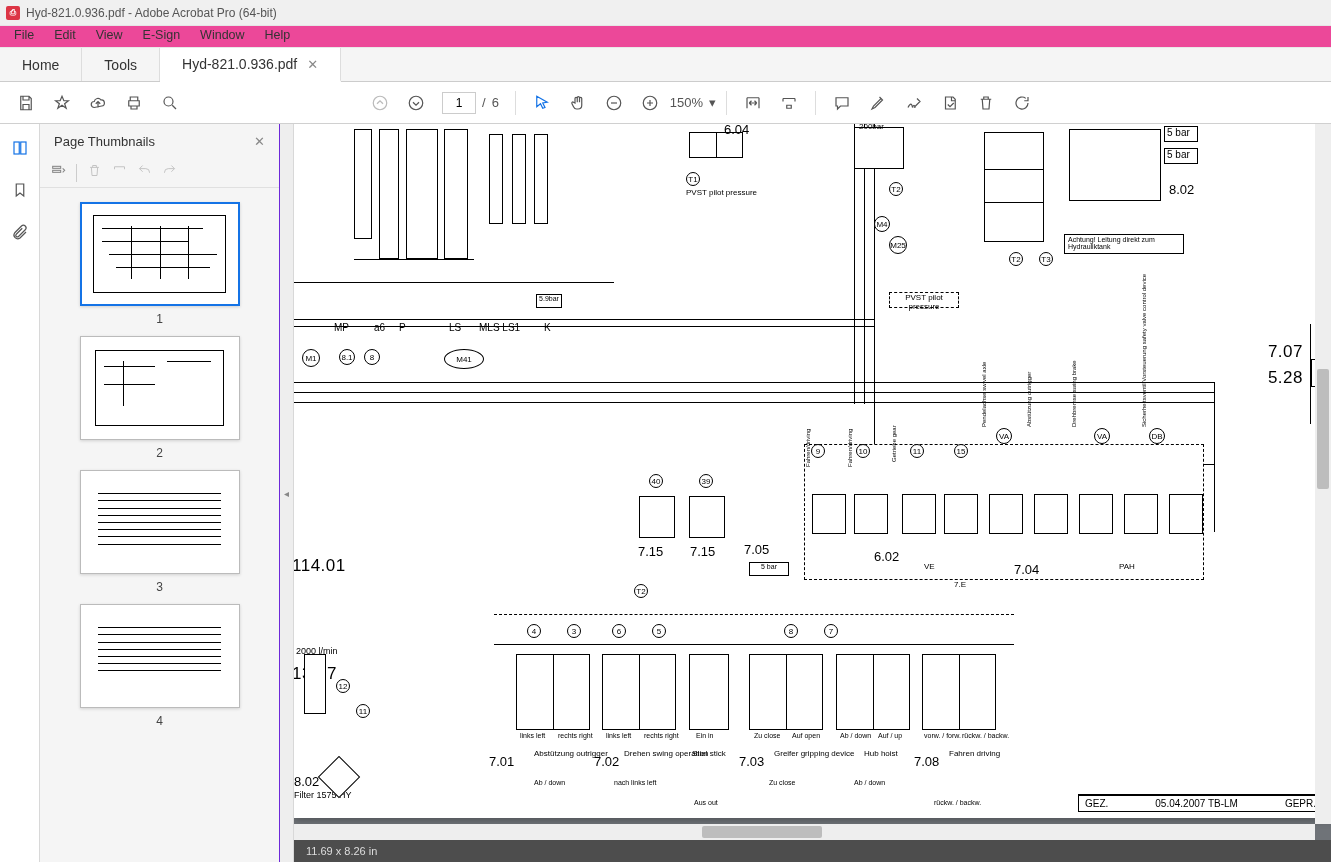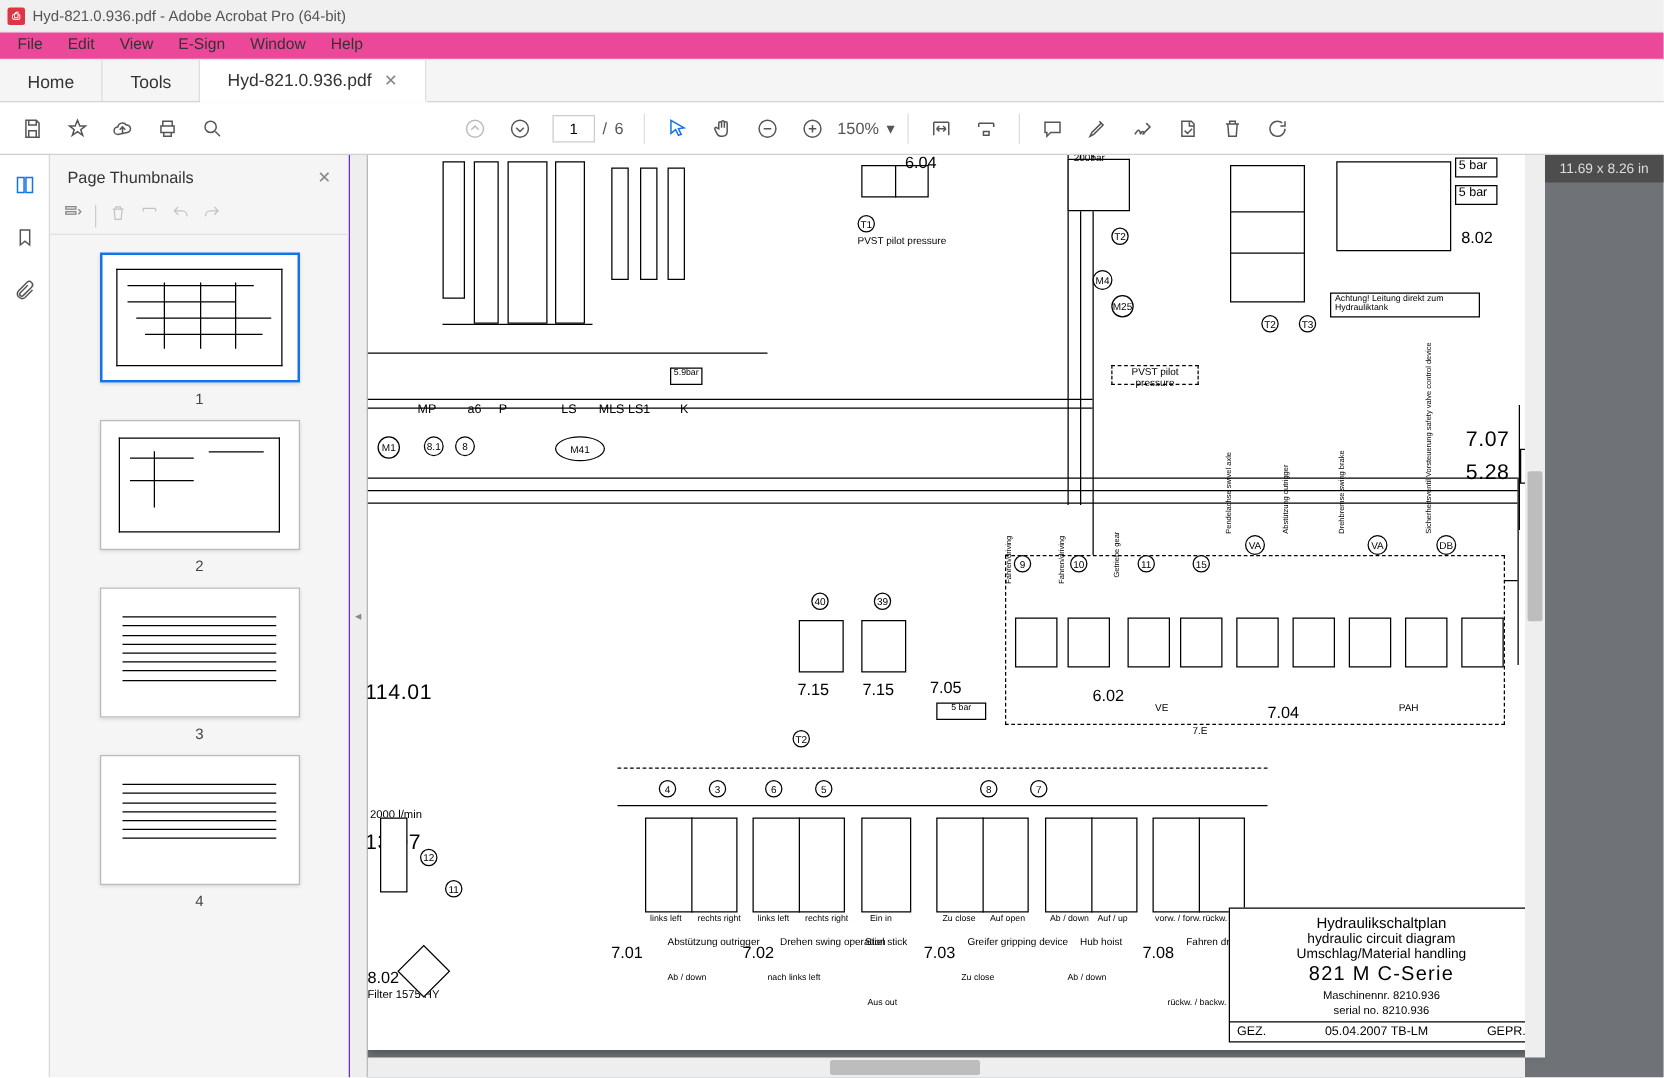--- a/index.html
+++ b/index.html
@@ -47,21 +47,21 @@
 .thumb .thumb-img { width: 160px; height: 104px; background: #fff; border: 1px solid #bbb; box-shadow: 0 1px 3px rgba(0,0,0,0.15); position: relative; overflow: hidden; }
 .thumb.active .thumb-img { border: 2px solid #1473e6; }
 .thumb .thumb-num { text-align: center; font-size: 12px; margin-top: 6px; color: #444; }
 .thumb-sch { position:absolute; inset:6px; }
 .thumb-sch .ln { position:absolute; background:#000; }
 
 
 .collapse { width: 14px; background: #eee; border-right: 1px solid #d8d8d8; display: flex; align-items: center; justify-content: center; color: #888; font-size: 10px; cursor: default; }
 
 
-.docview { flex: 1; background: #6f7378; display: flex; flex-direction: row; position: relative; min-width: 0; }
+.docview { flex: 1; background: #6f7378; display: flex; flex-direction: column; position: relative; min-width: 0; }
 .docpage-wrap { flex: 1; overflow: hidden; position: relative; }
 .docpage { position: absolute; left: 0; top: 0; right: 0; bottom: 22px; background: #fff; box-shadow: 0 2px 8px rgba(0,0,0,0.3); overflow: hidden; }
 .statusbar { height: 22px; background: #4d4d4d; display: flex; align-items: center; padding: 0 12px; font-size: 11px; color: #ddd; }
 
 
 .schematic { position: absolute; inset: 0; font-family: Arial, sans-serif; }
 .sch-line { position: absolute; background: #000; }
 .sch-box { position: absolute; border: 1px solid #000; background: #fff; }
 .sch-text { position: absolute; font-size: 10px; color: #000; white-space: nowrap; }
 .sch-text.big { font-size: 17px; letter-spacing: 0.5px; }
@@ -413,21 +413,21 @@
           <div class="sch-circle" style="left:45px;top:225px;width:16px;height:16px">8.1</div>
           <div class="sch-circle" style="left:70px;top:225px;width:16px;height:16px">8</div>
           <div class="sch-circle" style="left:150px;top:225px;width:40px;height:20px">M41</div>
           <div class="sch-box" style="left:242px;top:170px;width:26px;height:14px;font-size:7px;text-align:center">5.9bar</div>
 
           <div class="sch-text big" style="right:28px;top:218px">7.07</div>
           <div class="sch-text big" style="right:28px;top:244px">5.28</div>
           <div class="sch-line" style="right:20px;top:200px;width:1px;height:100px"></div>
           <div class="sch-box" style="right:10px;top:235px;width:10px;height:28px"></div>
 
-          <div class="sch-text big" style="left:-2px;top:420px">114.01</div>
+          <div class="sch-text big" style="left:-2px;top:432px">114.01</div>
           <div class="sch-text big" style="left:-2px;top:540px">13.07</div>
           <div class="sch-text" style="left:2px;top:522px;font-size:9px">2000 l/min</div>
           <div class="sch-text med" style="left:0px;top:650px">8.02</div>
           <div class="sch-text" style="left:0px;top:666px;font-size:9px">Filter 1575 HY</div>
           <div class="sch-box" style="left:30px;top:638px;width:30px;height:30px;transform:rotate(45deg)"></div>
           <div class="sch-box" style="left:10px;top:530px;width:22px;height:60px"></div>
           <div class="sch-circle" style="left:42px;top:555px;width:14px;height:14px">12</div>
           <div class="sch-circle" style="left:62px;top:580px;width:14px;height:14px">11</div>
 
           <div class="valve" style="left:345px;top:372px;width:36px;height:42px"></div>
@@ -524,28 +524,20 @@
           <div class="sch-text" style="left:475px;top:655px;font-size:7px">Zu close</div>
 
           <div class="sch-text" style="left:560px;top:655px;font-size:7px">Ab / down</div>
 
           <div class="sch-text" style="left:640px;top:675px;font-size:7px">rückw. / backw.</div>
 
           <div class="sch-line" style="left:200px;top:490px;width:520px;height:1px;border-top:1px dashed #000;background:none"></div>
           <div class="sch-line" style="left:200px;top:520px;width:520px;height:1px"></div>
 
           <div class="titleblock">
-            <div class="tb-main">
-              <div class="l1">Hydraulikschaltplan</div>
-              <div class="l2">hydraulic circuit diagram</div>
-              <div class="l3">Umschlag/Material handling</div>
-              <div class="l4">821 M   C-Serie</div>
-              <div class="l5">Maschinennr. 8210.936</div>
-              <div class="l5">serial no. 8210.936</div>
-            </div>
             <div class="tb-row">
               <span>GEZ.</span>
               <span>05.04.2007 TB-LM</span>
               <span>GEPR.</span>
             </div>
           </div>
 
         </div>
       </div>
       <div class="hscroll">

